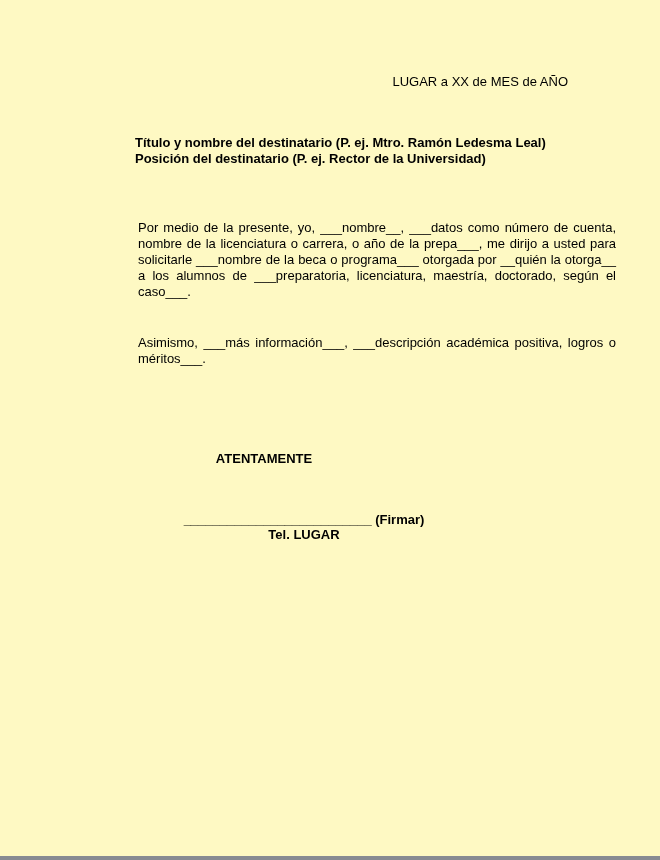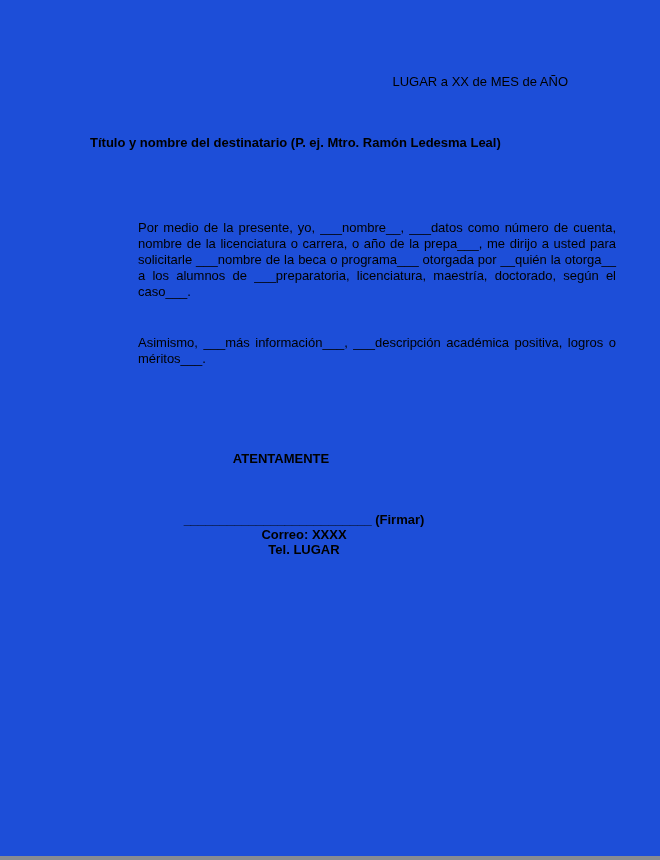--- a/index.html
+++ b/index.html
@@ -26,35 +26,35 @@
     line-height: 16px;
   }
   .recipient-block {
     position: absolute;
     top: 135px;
     left: 90px;
     width: 478px;
     font-weight: bold;
     line-height: 16px;
   }
-  .recipient-block div { line-height: 16px; }
+  .recipient-block div { line-height: 16px; margin-left: 45px; }
   .para {
     position: absolute;
     left: 90px;
     width: 478px;
     line-height: 16px;
   }
   .para.justified { text-align: justify; margin-left: 48px; }
   .para-1 { top: 220px; }
   .para-2 { top: 335px; }
   .para-3 { top: 391px; }
   .closing-line {
     position: absolute;
     top: 451px;
-    left: 17px;
+    left: 0;
     width: 528px;
     text-align: center;
     font-weight: bold;
     line-height: 16px;
   }
   .signature-block {
     position: absolute;
     top: 512px;
     left: 0;
     width: 608px;
@@ -67,36 +67,36 @@
     position: absolute;
     bottom: 0;
     left: 0;
     width: 660px;
     height: 4px;
   }
 </style>
 </head>
 <body>
 
-<div class="page" style="background: #1d4ed8;">
+<div class="page" style="background: #fef9c3;">
 
   <div class="date-line">LUGAR a XX de MES de AÑO</div>
 
   <div class="recipient-block">
     <div>Título y nombre del destinatario (P. ej. Mtro. Ramón Ledesma Leal)</div>
+    <div>Posición del destinatario (P. ej. Rector de la Universidad)</div>
   </div>
 
   <div class="para para-1 justified">Por medio de la presente, yo, ___nombre__, ___datos como número de cuenta, nombre de la licenciatura o carrera, o año de la prepa___, me dirijo a usted para solicitarle ___nombre de la beca o programa___ otorgada por __quién la otorga__ a los alumnos de ___preparatoria, licenciatura, maestría, doctorado, según el caso___.</div>
 
   <div class="para para-2 justified">Asimismo, ___más información___, ___descripción académica positiva, logros o méritos___.</div>
 
 
   <div class="closing-line">ATENTAMENTE</div>
 
   <div class="signature-block">
     <div>__________________________ (Firmar)</div>
-    <div>Correo: XXXX</div>
     <div>Tel. LUGAR</div>
   </div>
 
   <div class="page-edge-bar" style="background: rgb(135, 139, 146);"></div>
 
 </div>
 
 </body></html>

